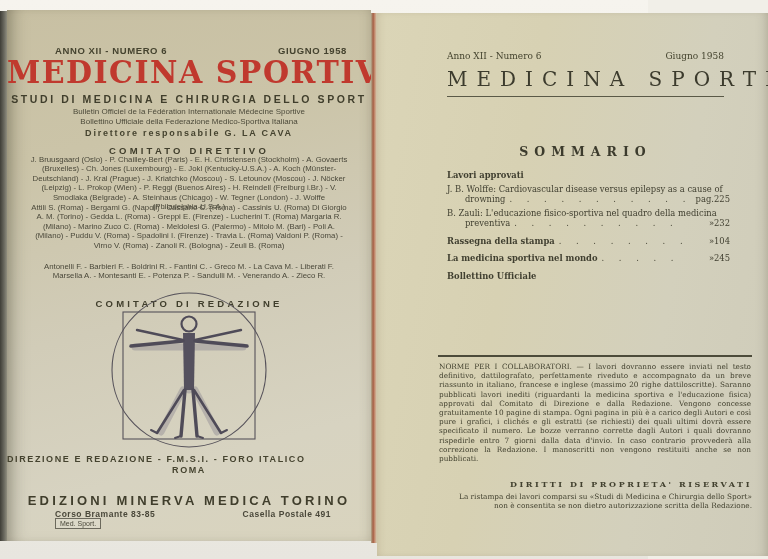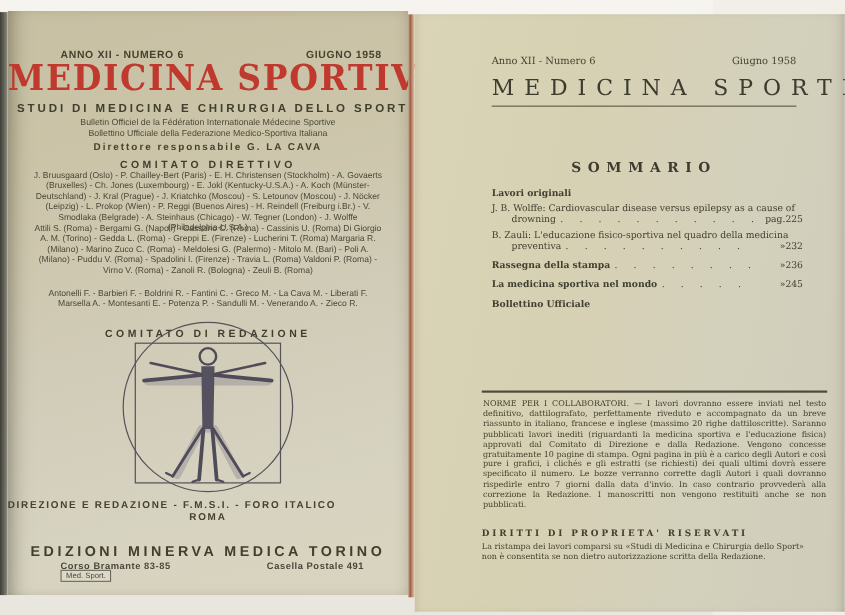--- a/index.html
+++ b/index.html
@@ -15,21 +15,21 @@
   
   .left-page{position:absolute;left:7px;top:10px;width:364px;height:531px;
     background:linear-gradient(165deg,#c8c0a3 0%,#cbc4a8 25%,#d1ccb8 55%,#d7d3c1 80%,#d9d4be 100%);
     box-shadow:inset 14px 0 18px -12px rgba(50,45,30,.5), inset -8px 0 12px -8px rgba(90,80,60,.3);
     font-family:"Liberation Sans",sans-serif;color:#3d3b30;}
   .lp-issue{position:absolute;top:35px;left:48px;right:24px;display:flex;justify-content:space-between;
     font-size:9.5px;font-weight:bold;letter-spacing:.6px;color:#45432f;}
   .lp-title{position:absolute;top:44px;left:0;right:0;text-align:center;
     font-family:"DejaVu Serif",serif;font-weight:bold;font-size:30px;letter-spacing:1.5px;
     color:#c0392e;transform:scaleY(1.08);white-space:nowrap;}
-  .lp-subtitle{position:absolute;top:83px;left:0;right:0;text-align:right;
+  .lp-subtitle{position:absolute;top:83px;left:0;right:0;text-align:center;
     font-size:10.5px;font-weight:bold;letter-spacing:2.6px;color:#403e2c;white-space:nowrap;}
   .lp-bulletins{position:absolute;top:97px;left:0;right:0;text-align:center;
     font-size:8px;line-height:9.5px;color:#4c4a3a;}
   .lp-director{position:absolute;top:118px;left:0;right:0;text-align:center;
     font-size:9px;font-weight:bold;letter-spacing:1.8px;color:#45432f;}
   .lp-heading{position:absolute;left:0;right:0;text-align:center;
     font-size:9.5px;font-weight:bold;letter-spacing:3.2px;color:#403e2c;}
   .lp-names{position:absolute;left:22px;right:22px;text-align:center;
     font-size:7.8px;line-height:9.4px;color:#4a483a;}
   .lp-figure{position:absolute;top:282px;left:0;right:0;display:flex;justify-content:center;}
@@ -70,22 +70,22 @@
   .toc-gap{height:7px;}
   .rp-norme{position:absolute;top:342px;left:61px;right:16px;
     border-top:2px solid #4c4b3a;padding:5px 1px 4px 1px;
     font-size:7.3px;line-height:9.2px;text-align:justify;color:#42412f;}
   .rp-abbo{position:absolute;top:426px;left:61px;right:16px;
     border-top:2px solid #4c4b3a;border-bottom:1px solid #4c4b3a;
     padding:4px 0 4px 0;color:#42412f;}
   .abbo-main{text-align:center;font-size:8px;font-weight:bold;letter-spacing:.6px;margin-bottom:3px;}
   .abbo-note{text-align:center;font-size:7.3px;line-height:9px;}
   .rp-diritti{position:absolute;top:466px;left:61px;right:16px;color:#42412f;}
-  .diritti-h{text-align:left;font-size:8px;font-weight:bold;letter-spacing:2.6px;margin-bottom:3px;}
-  .diritti-t{text-align:left;font-size:7.3px;line-height:9px;}
+  .diritti-h{text-align:right;font-size:8px;font-weight:bold;letter-spacing:2.6px;margin-bottom:3px;}
+  .diritti-t{text-align:right;font-size:7.3px;line-height:9px;}
 </style>
 </head>
 <body>
 
 <div class="scan">
 
   <div class="book-edge"></div>
 
   <div class="left-page">
     <div class="lp-issue">
@@ -161,21 +161,21 @@
   <div class="right-page">
     <div class="rp-issue">
       <span>Anno XII - Numero 6</span>
       <span>Giugno 1958</span>
     </div>
     <div class="rp-title">MEDICINA SPORTIVA</div>
     <div class="rp-rule"></div>
     <div class="rp-sommario">SOMMARIO</div>
 
     <div class="rp-toc">
-      <div class="toc-section">Lavori originali</div>
+      <div class="toc-section">Lavori approvati</div>
 
       <div class="toc-line1">J. B. Wolffe: Cardiovascular disease versus epilepsy as a cause of</div>
       <div class="toc-row">
         <span class="toc-indent">drowning</span>
         <span class="toc-dots">. . . . . . . . . . . . . . . . . . . . . . . .</span>
         <span class="toc-ref">pag.</span>
         <span class="toc-num">225</span>
       </div>
 
       <div class="toc-line1">B. Zauli: L'educazione fisico-sportiva nel quadro della medicina</div>
@@ -184,21 +184,21 @@
         <span class="toc-dots">. . . . . . . . . . . . . . . . . . . . . . . .</span>
         <span class="toc-ref">»</span>
         <span class="toc-num">232</span>
       </div>
 
       <div class="toc-gap"></div>
       <div class="toc-row">
         <span class="toc-bold">Rassegna della stampa</span>
         <span class="toc-dots">. . . . . . . . . . . . . . . . . . . . . . . .</span>
         <span class="toc-ref">»</span>
-        <span class="toc-num">236</span>
+        <span class="toc-num">104</span>
       </div>
 
       <div class="toc-gap"></div>
       <div class="toc-row">
         <span class="toc-bold">La medicina sportiva nel mondo</span>
         <span class="toc-dots">. . . . . . . . . . . . . . . . . . . . . . . .</span>
         <span class="toc-ref">»</span>
         <span class="toc-num">245</span>
       </div>
 

